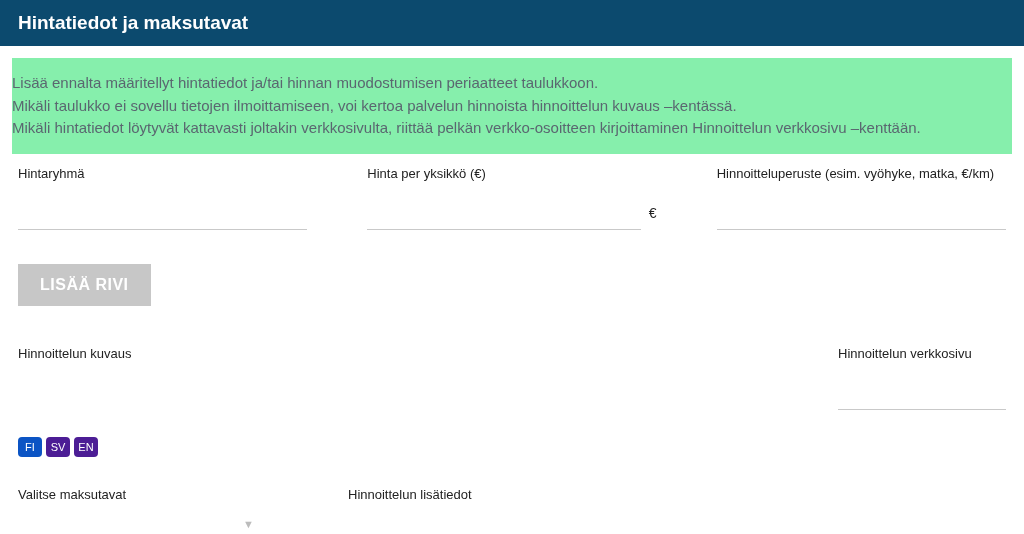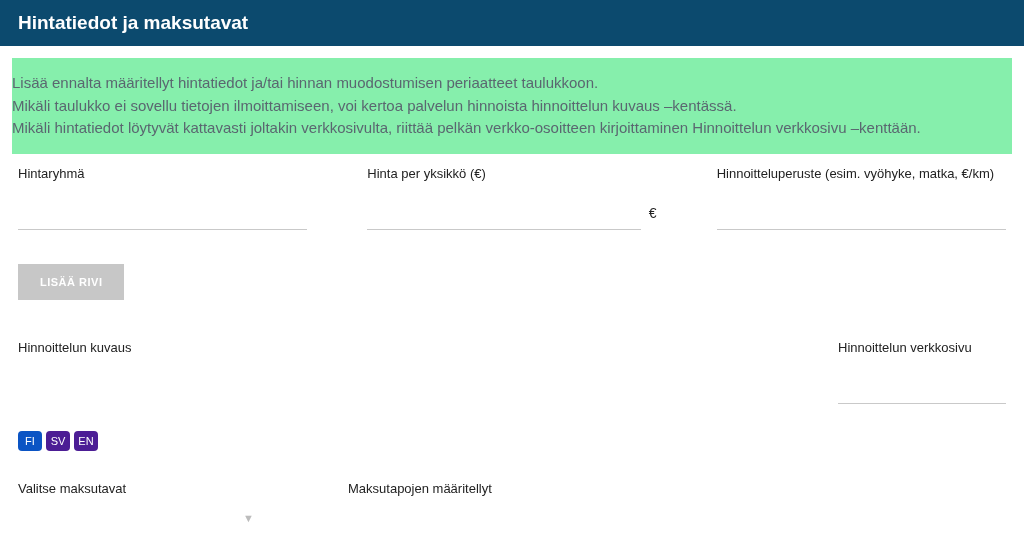--- a/index.html
+++ b/index.html
@@ -65,21 +65,21 @@
     .euro {
       font-size: 14px;
       color: #222;
       padding-bottom: 4px;
     }
     .add-btn {
       background-color: #c7c7c7;
       color: #fff;
       border: none;
       padding: 12px 22px;
-      font-size: 11px;
+      font-size: 16px;
       font-weight: bold;
       letter-spacing: 0.5px;
       margin-top: 34px;
       cursor: pointer;
     }
     .lang-pills {
       display: flex;
       gap: 4px;
       margin-top: 28px;
     }
@@ -186,19 +186,19 @@
 
   <div class="row3">
     <div class="col col-payment-left">
       <span class="label" style="margin-bottom:10px;">Valitse maksutavat</span>
       <div class="select-wrap">
         <input class="input-line" type="text" readonly="" value="" style="">
         <span class="chevron">▼</span>
       </div>
     </div>
     <div class="col">
-      <span class="label" style="margin-bottom:10px;">Maksutapojen määritellyt</span>
+      <span class="label" style="margin-bottom:10px;">Hinnoittelun lisätiedot</span>
       <input class="input-line" type="text" style="border-bottom: none;" value="">
 
     </div>
   </div>
 
 </div>
 
 </body></html>

